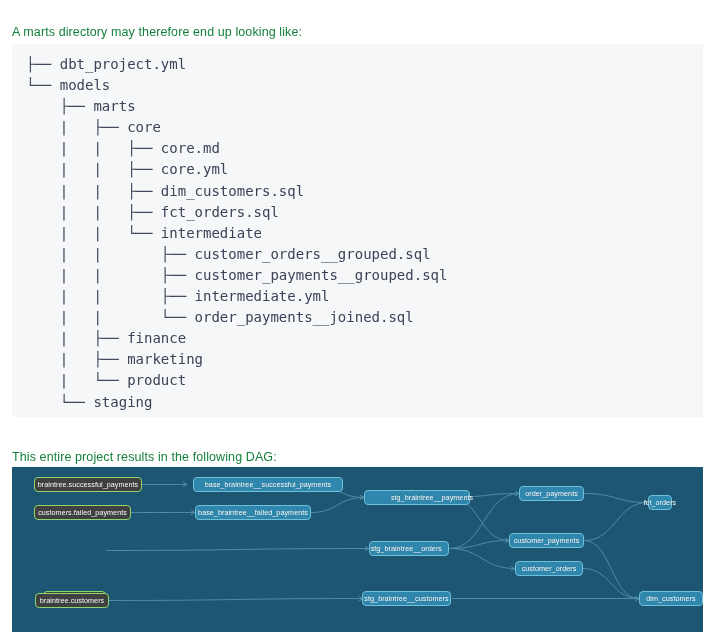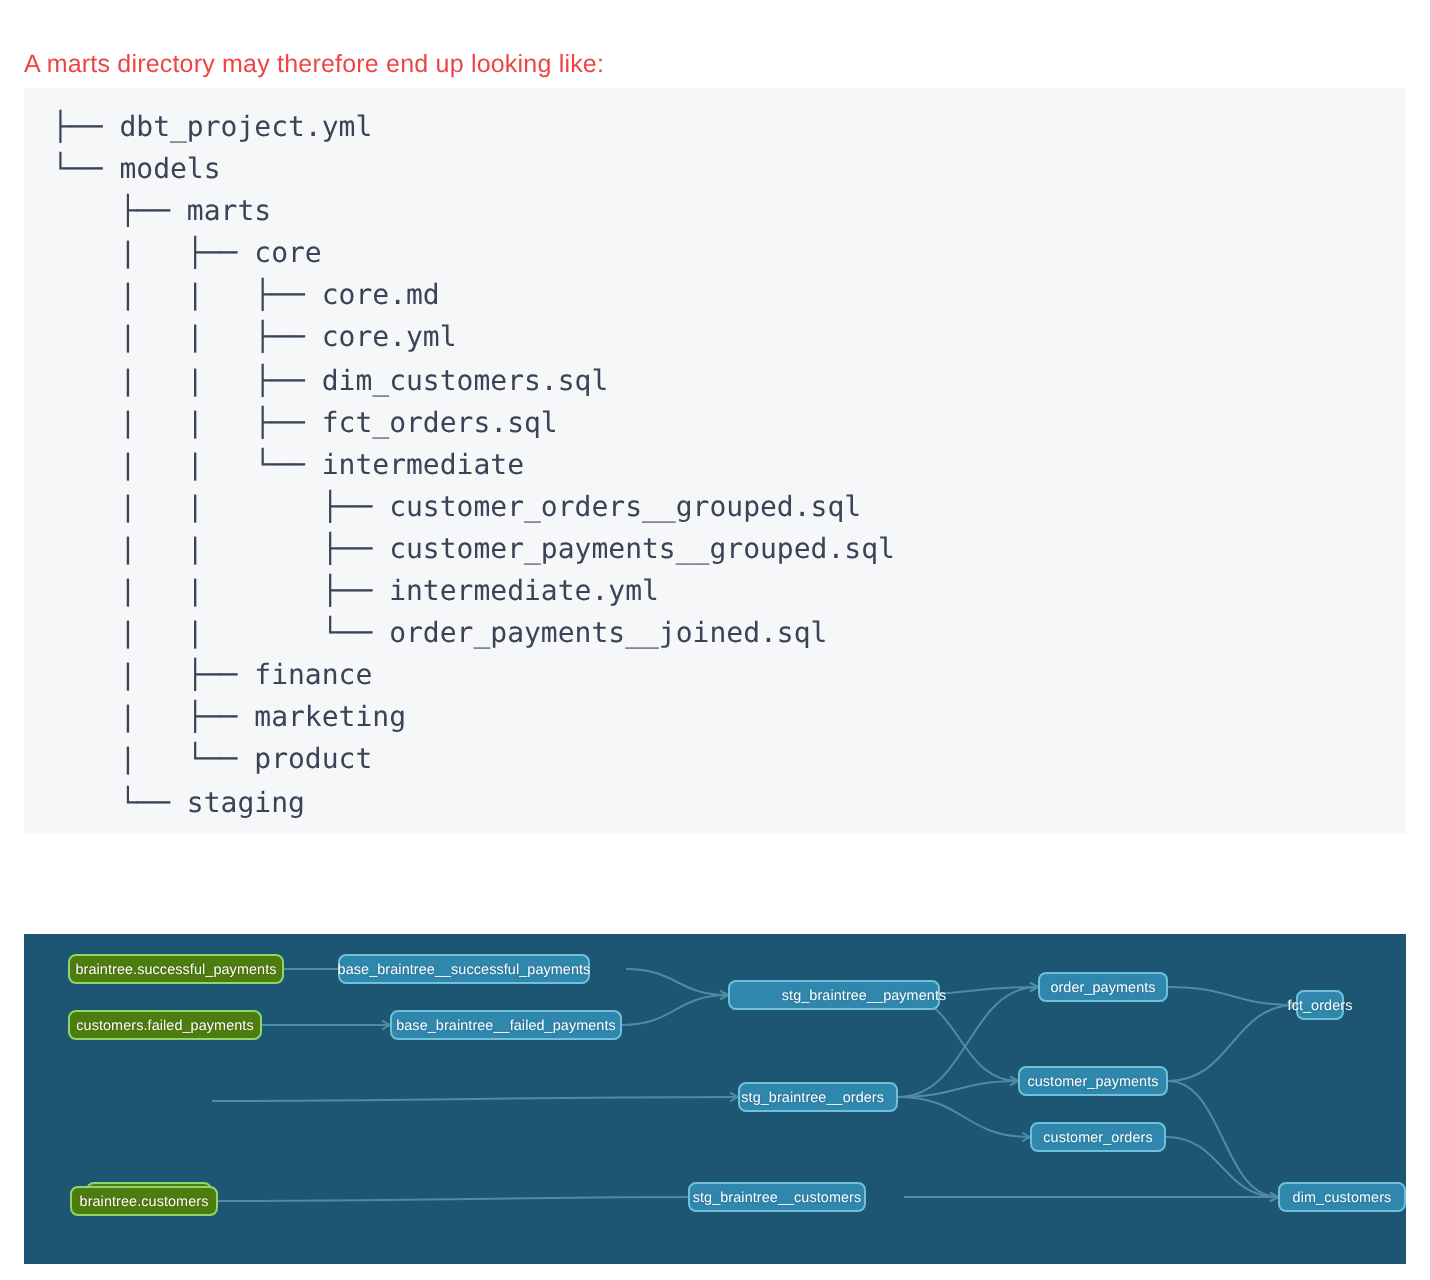--- a/index.html
+++ b/index.html
@@ -17,21 +17,21 @@
   .page {
     position: relative;
     width: 715px;
     height: 640px;
   }
   .paragraph {
     position: absolute;
     left: 12px;
     font-size: 12.5px;
     line-height: 16px;
-    color: #ef4444;
+    color: #15803d;
     letter-spacing: 0.1px;
     white-space: nowrap;
   }
   #intro-text { top: 11px; }
   #dag-text   { top: 436px; }
 
   .code-block {
     position: absolute;
     left: 12px;
     top: 44px;
@@ -80,21 +80,21 @@
     color: #ffffff;
     display: flex;
     align-items: center;
     justify-content: center;
     padding: 0 6px;
     height: 15px;
     white-space: nowrap;
     text-shadow: 0 0 1px rgba(0,0,0,0.25);
   }
   .dag-node.source {
-    background: #4d7c0f;
+    background: #404040;
     border: 1.4px solid #8fd66a;
     justify-content: center;
   }
   .dag-node.model {
     background: #2f87ad;
     border: 1.4px solid #6fc0d8;
   }
 </style>
 </head>
 <body>
@@ -116,20 +116,21 @@
     |   |       ├── customer_orders__grouped.sql
     |   |       ├── customer_payments__grouped.sql
     |   |       ├── intermediate.yml
     |   |       └── order_payments__joined.sql
     |   ├── finance
     |   ├── marketing
     |   └── product
     └── staging</pre>
   </div>
 
+  <p class="paragraph" id="dag-text">This entire project results in the following DAG:</p>
 
   <div class="dag-panel">
     <svg class="dag-svg" id="dag-edges" viewBox="0 0 691 165">
         <path d="M130,17.5 C152.5,17.5 152.5,17.5 175,17.5" fill="none" stroke="#4e8ba5" stroke-width="1"></path>
         <path d="M171,15.3 L175,17.5 L171,19.7" fill="none" stroke="#4e8ba5" stroke-width="1"></path>
         <path d="M119,45.5 C151,45.5 151,45.5 183,45.5" fill="none" stroke="#4e8ba5" stroke-width="1"></path>
         <path d="M179,43.3 L183,45.5 L179,47.7" fill="none" stroke="#4e8ba5" stroke-width="1"></path>
         <path d="M94,83.5 C225.5,83.5 225.5,81.5 357,81.5" fill="none" stroke="#4e8ba5" stroke-width="1"></path>
         <path d="M353,79.3 L357,81.5 L353,83.7" fill="none" stroke="#4e8ba5" stroke-width="1"></path>
         <path d="M97,133.5 C224,133.5 224,131.5 351,131.5" fill="none" stroke="#4e8ba5" stroke-width="1"></path>
@@ -165,33 +166,33 @@
         </div>
         <div class="dag-node source" style="left: 22px; top: 38px; width: 97px;">
           <span>customers.failed_payments</span>
         </div>
         <div class="dag-node source" style="left: 31px; top: 76px; width: 63px; margin-top: 48px;">
           <span>braintree.orders</span>
         </div>
         <div class="dag-node source" style="left: 23px; top: 126px; width: 74px;">
           <span>braintree.customers</span>
         </div>
-        <div class="dag-node model" style="left: 157px; top: 10px; width: 126px;">
+        <div class="dag-node model" style="left: 181px; top: 10px; width: 150px;">
           <span>base_braintree__successful_payments</span>
         </div>
         <div class="dag-node model" style="left: 183px; top: 38px; width: 116px;">
           <span>base_braintree__failed_payments</span>
         </div>
         <div class="dag-node model" style="left: 352px; top: 23px; width: 106px; padding-left: 36px;">
           <span>stg_braintree__payments</span>
         </div>
         <div class="dag-node model" style="left: 357px; top: 74px; width: 80px; justify-content: flex-end;">
           <span>stg_braintree__orders</span>
         </div>
-        <div class="dag-node model" style="left: 332px; top: 124px; width: 89px; text-align: center;">
+        <div class="dag-node model" style="left: 350px; top: 124px; width: 89px; text-align: center;">
           <span>stg_braintree__customers</span>
         </div>
         <div class="dag-node model" style="left: 507px; top: 19px; width: 65px;">
           <span>order_payments</span>
         </div>
         <div class="dag-node model" style="left: 497px; top: 66px; width: 75px; justify-content: center;">
           <span>customer_payments</span>
         </div>
         <div class="dag-node model" style="left: 503px; top: 94px; width: 68px;">
           <span>customer_orders</span>

